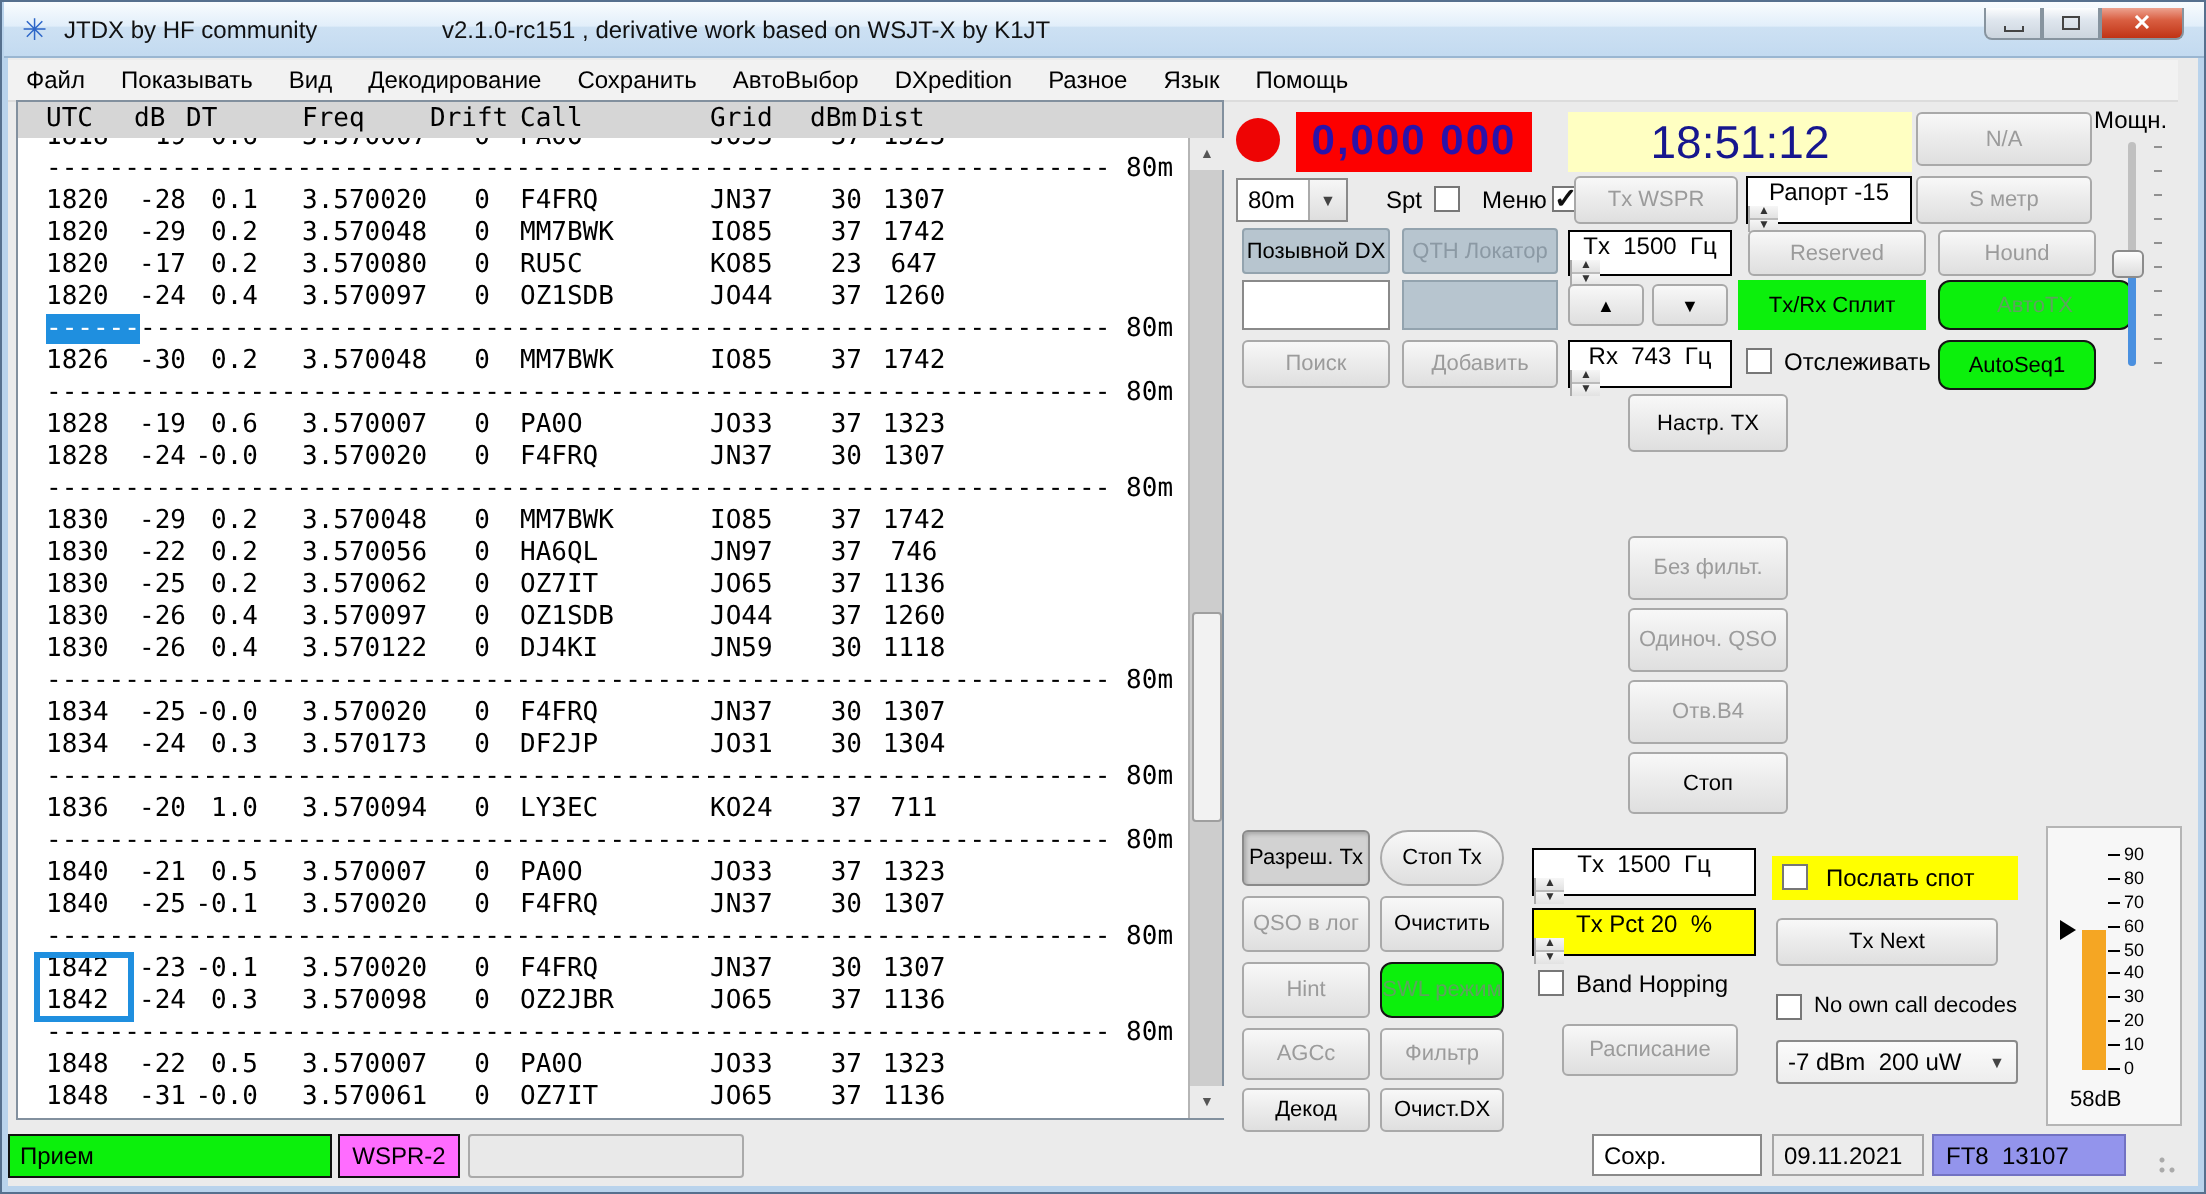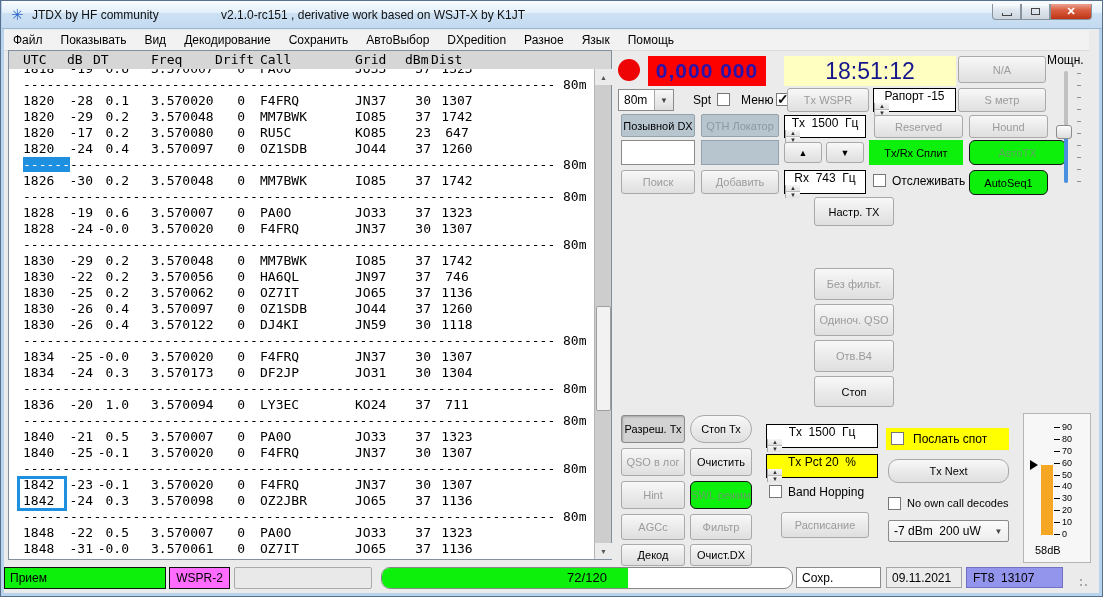--- a/index.html
+++ b/index.html
@@ -313,21 +313,21 @@
         <span>▼</span>
       </span>
   </div>
   <span class="cb" style="left:768px;top:484px;"></span>
   <span class="lbl" style="left:787px;top:484px;">Band Hopping</span>
   <div class="btn dis" style="left:780px;top:511px;width:88px;height:26px;">Расписание</div>
 
   <div style="position:absolute;left:885px;top:427px;width:123px;height:22px;background:#ffff00;"></div>
   <span class="cb" style="left:890px;top:431px;"></span>
   <span class="lbl" style="left:912px;top:431px;">Послать спот</span>
-  <div class="btn" style="left:887px;top:458px;width:121px;height:24px;border-radius:10px;">Tx Next</div>
+  <div class="btn" style="left:887px;top:458px;width:111px;height:24px;">Tx Next</div>
   <span class="cb" style="left:887px;top:496px;"></span>
   <span class="lbl" style="left:906px;top:496px;font-size:11px;">No own call decodes</span>
   <div class="combo flat" style="left:887px;top:519px;width:121px;height:22px;">
     <span class="c-txt">-7 dBm  200 uW</span>
     <span class="c-btn">▼</span>
   </div>
 
   <div class="meter">
     <div id="meter-scale">
         <div class="mtick" style="top: 13px;">
@@ -379,23 +379,19 @@
   <span class="pwr-label">Мощн.</span>
   <div class="sl-track"></div>
   <div class="sl-fill"></div>
   <div class="sl-handle"></div>
   <div class="sl-ticks"></div>
 
   <div class="statusbar">
     <div class="st-rx">Прием</div>
     <div class="st-mode">WSPR-2</div>
     <div class="st-empty"></div>
-    <div class="st-prog">
-      <div class="fill" id="prog-fill" style="width: 60%;"></div>
-      <div class="ptext">72/120</div>
-    </div>
   </div>
   <div class="field st-save">Сохр.</div>
   <div class="st-date">09.11.2021</div>
   <div class="st-info">FT8  13107</div>
   <div class="grip"></div>
 
 </div>
 
 </body></html>

